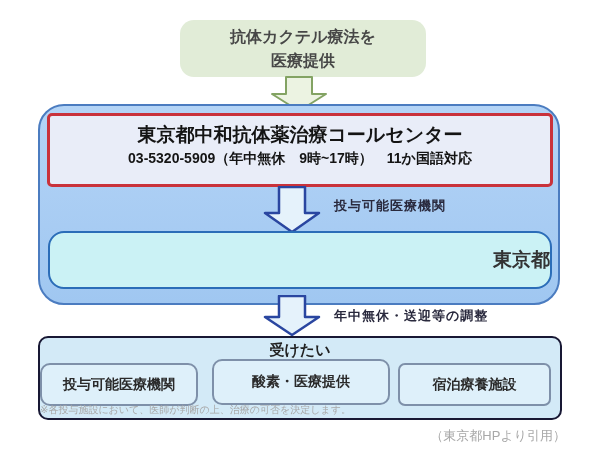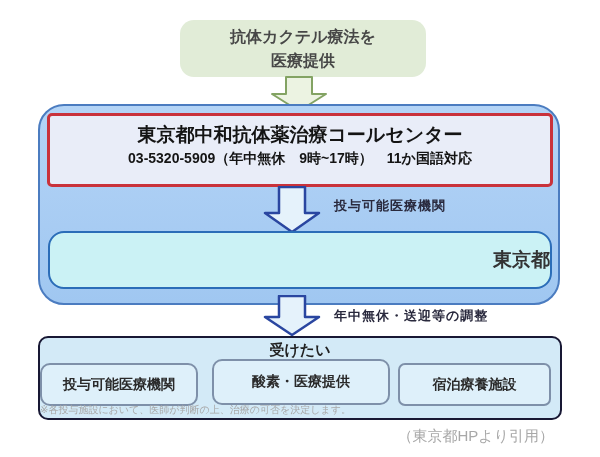--- a/index.html
+++ b/index.html
@@ -62,21 +62,21 @@
   .fac-item {
     background:#def0fa; border:2px solid #7e90a9; border-radius:10px;
     display:flex; flex-direction:column; align-items:center; justify-content:center;
     font-size:14px; font-weight:bold; color:#2a2a2a; text-align:center; line-height:1.25;
   }
   .f1 { left:40px;  top:363px; width:158px; height:43px; }
   .f2 { left:212px; top:359px; width:178px; height:46px; }
   .f3 { left:398px; top:363px; width:153px; height:43px;border-radius:7px; }
 
   .footnote { left:40px; top:403px; font-size:10px; color:#a8a8a8; }
-  .source   { right:46px; top:427px; font-size:15px; color:#a8a8a8; }
+  .source   { right:34px; top:427px; font-size:13px; color:#a8a8a8; }
 </style>
 </head>
 <body>
 
 <div class="canvas">
 
   <div class="abs start-box">
     <span>抗体カクテル療法を</span>
     <span>医療提供</span>
   </div>

